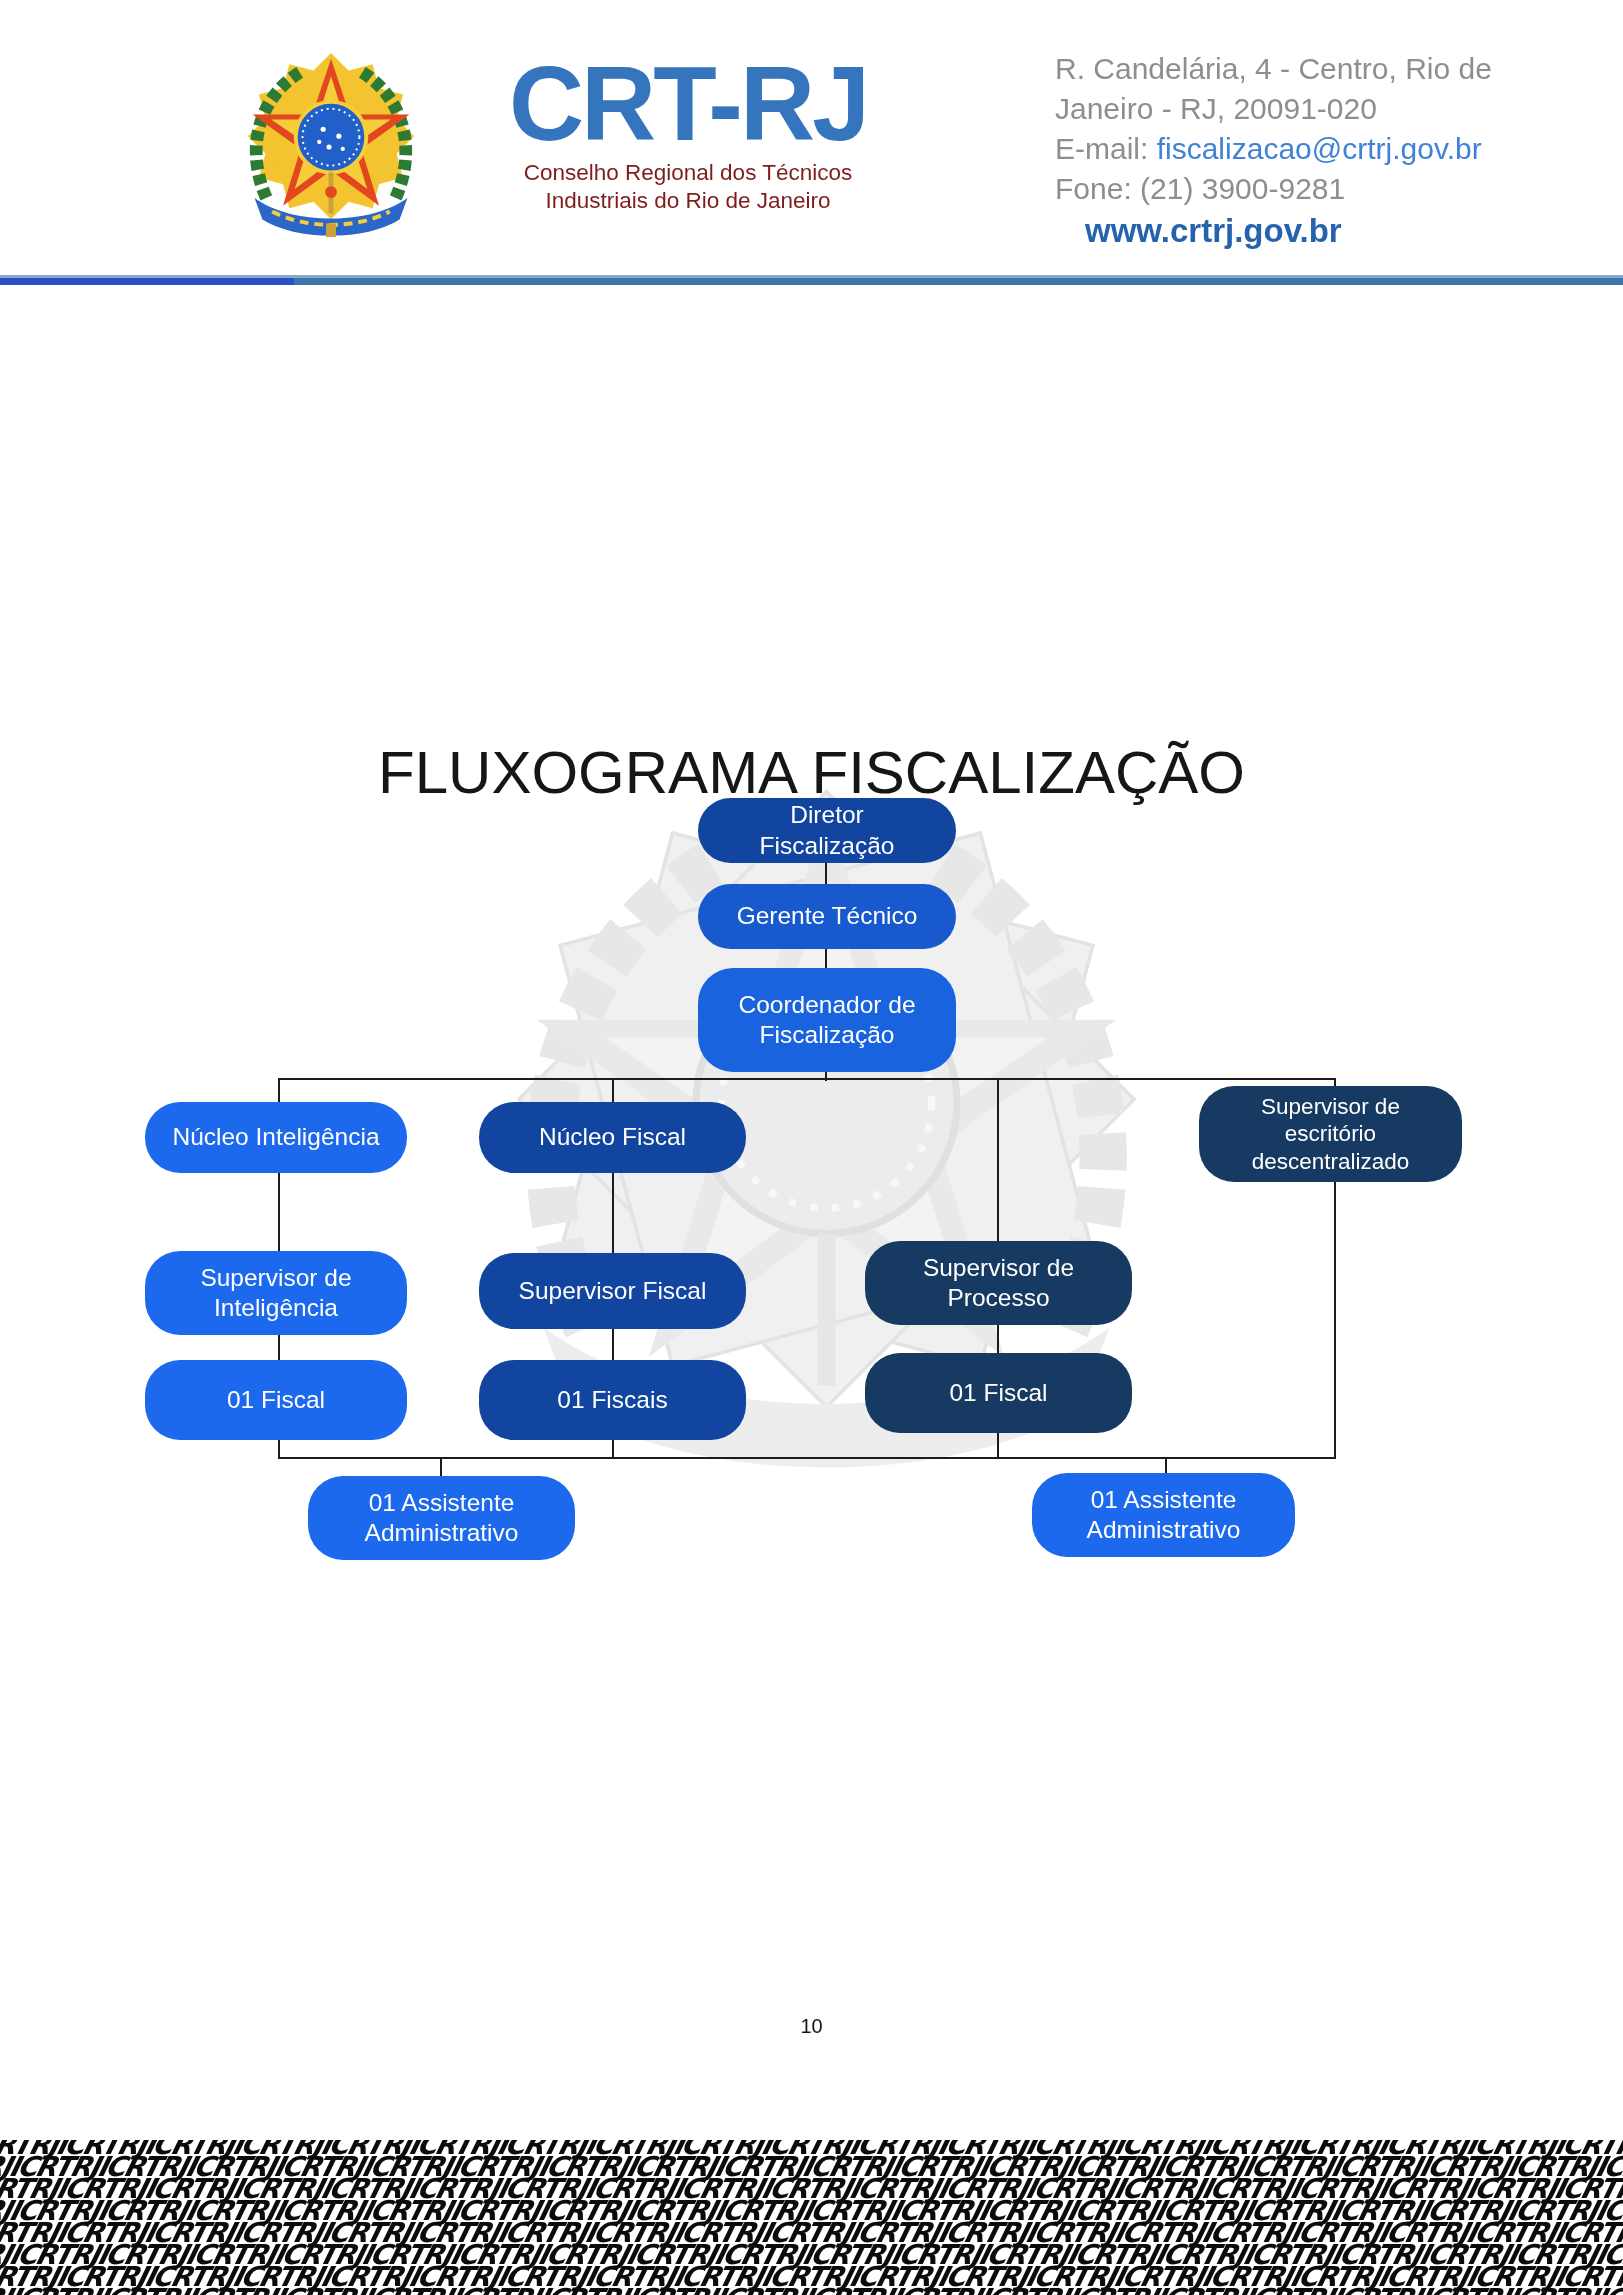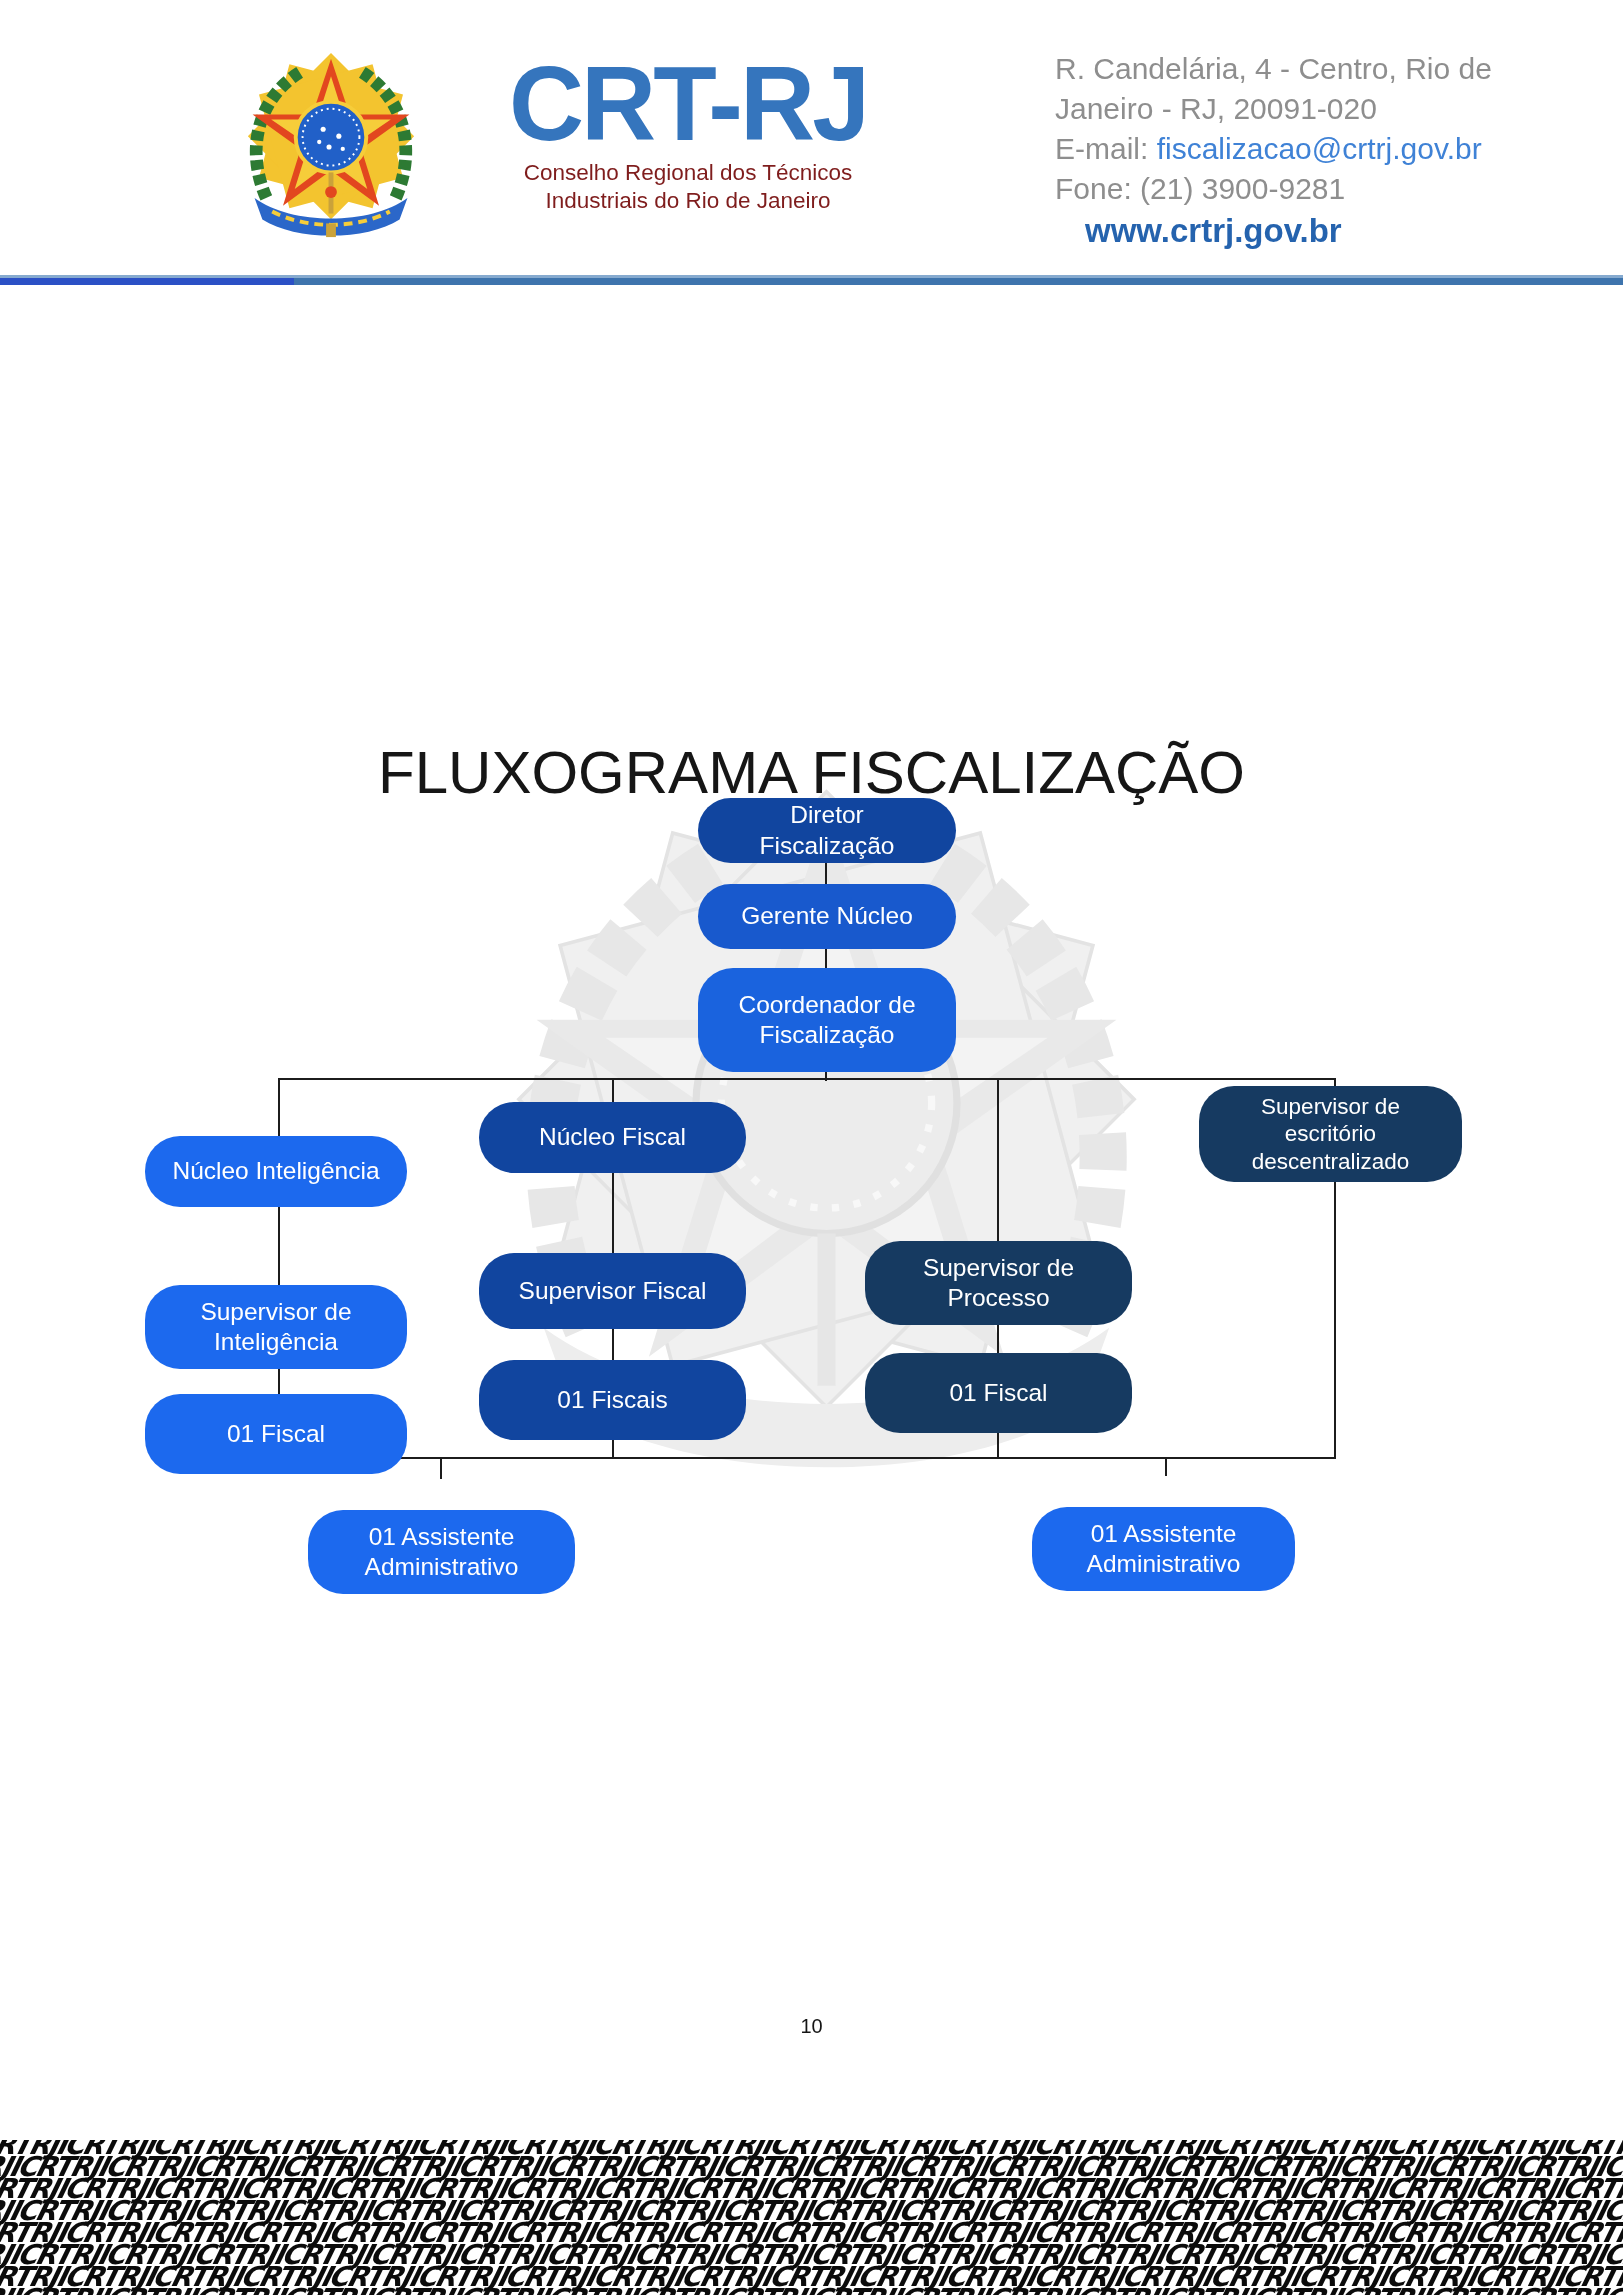--- a/index.html
+++ b/index.html
@@ -59,21 +59,21 @@
   #drop-a-right{left:1165px;top:1457px;height:18.6px;}
 
   .node{
     position:absolute;z-index:2;
     border-radius:35px;
     display:flex;align-items:center;justify-content:center;
     text-align:center;
     color:#ffffff;font-size:24.5px;line-height:1.24;font-weight:400;
     padding:0 21.6px;box-sizing:border-box;
   }
-  .c-bright{background:var(--bright-blue);margin-top:34px;}
+  .c-bright{background:var(--bright-blue);}
   .c-royal{background:var(--royal-blue);}
   .c-medium{background:var(--medium-blue);}
   .c-vivid{background:var(--vivid-blue);}
   .c-navy{background:var(--navy-blue);}
 
   #n-diretor{left:698px;top:798px;width:258px;height:65px;}
   #n-gerente{left:698px;top:884px;width:258px;height:65px;}
   #n-coordenador{left:698px;top:968px;width:258px;height:104px;}
   #n-nucleo-int{left:145px;top:1102px;width:262px;height:71px;}
   #n-nucleo-fiscal{left:479px;top:1102px;width:267px;height:71px;}
@@ -190,21 +190,21 @@
   <div class="hline" id="bus-top"></div>
   <div class="vline" id="col-1"></div>
   <div class="vline" id="col-2"></div>
   <div class="vline" id="col-3"></div>
   <div class="vline" id="col-4"></div>
   <div class="hline" id="bus-bottom"></div>
   <div class="vline" id="drop-a-left"></div>
   <div class="vline" id="drop-a-right"></div>
 
   <div class="node c-royal" id="n-diretor">Diretor Fiscalização</div>
-  <div class="node c-medium" id="n-gerente">Gerente Núcleo</div>
+  <div class="node c-medium" id="n-gerente">Gerente Técnico</div>
   <div class="node c-vivid" id="n-coordenador">Coordenador de Fiscalização</div>
   <div class="node c-bright" id="n-nucleo-int">Núcleo Inteligência</div>
   <div class="node c-royal" id="n-nucleo-fiscal">Núcleo Fiscal</div>
   <div class="node c-navy" id="n-sup-escritorio">Supervisor de escritório descentralizado</div>
   <div class="node c-bright" id="n-sup-int">Supervisor de Inteligência</div>
   <div class="node c-royal" id="n-sup-fiscal">Supervisor Fiscal</div>
   <div class="node c-navy" id="n-sup-processo">Supervisor de Processo</div>
   <div class="node c-bright" id="n-fiscal-int">01 Fiscal</div>
   <div class="node c-royal" id="n-fiscais-09">01 Fiscais</div>
   <div class="node c-navy" id="n-fiscal-processo">01 Fiscal</div>

